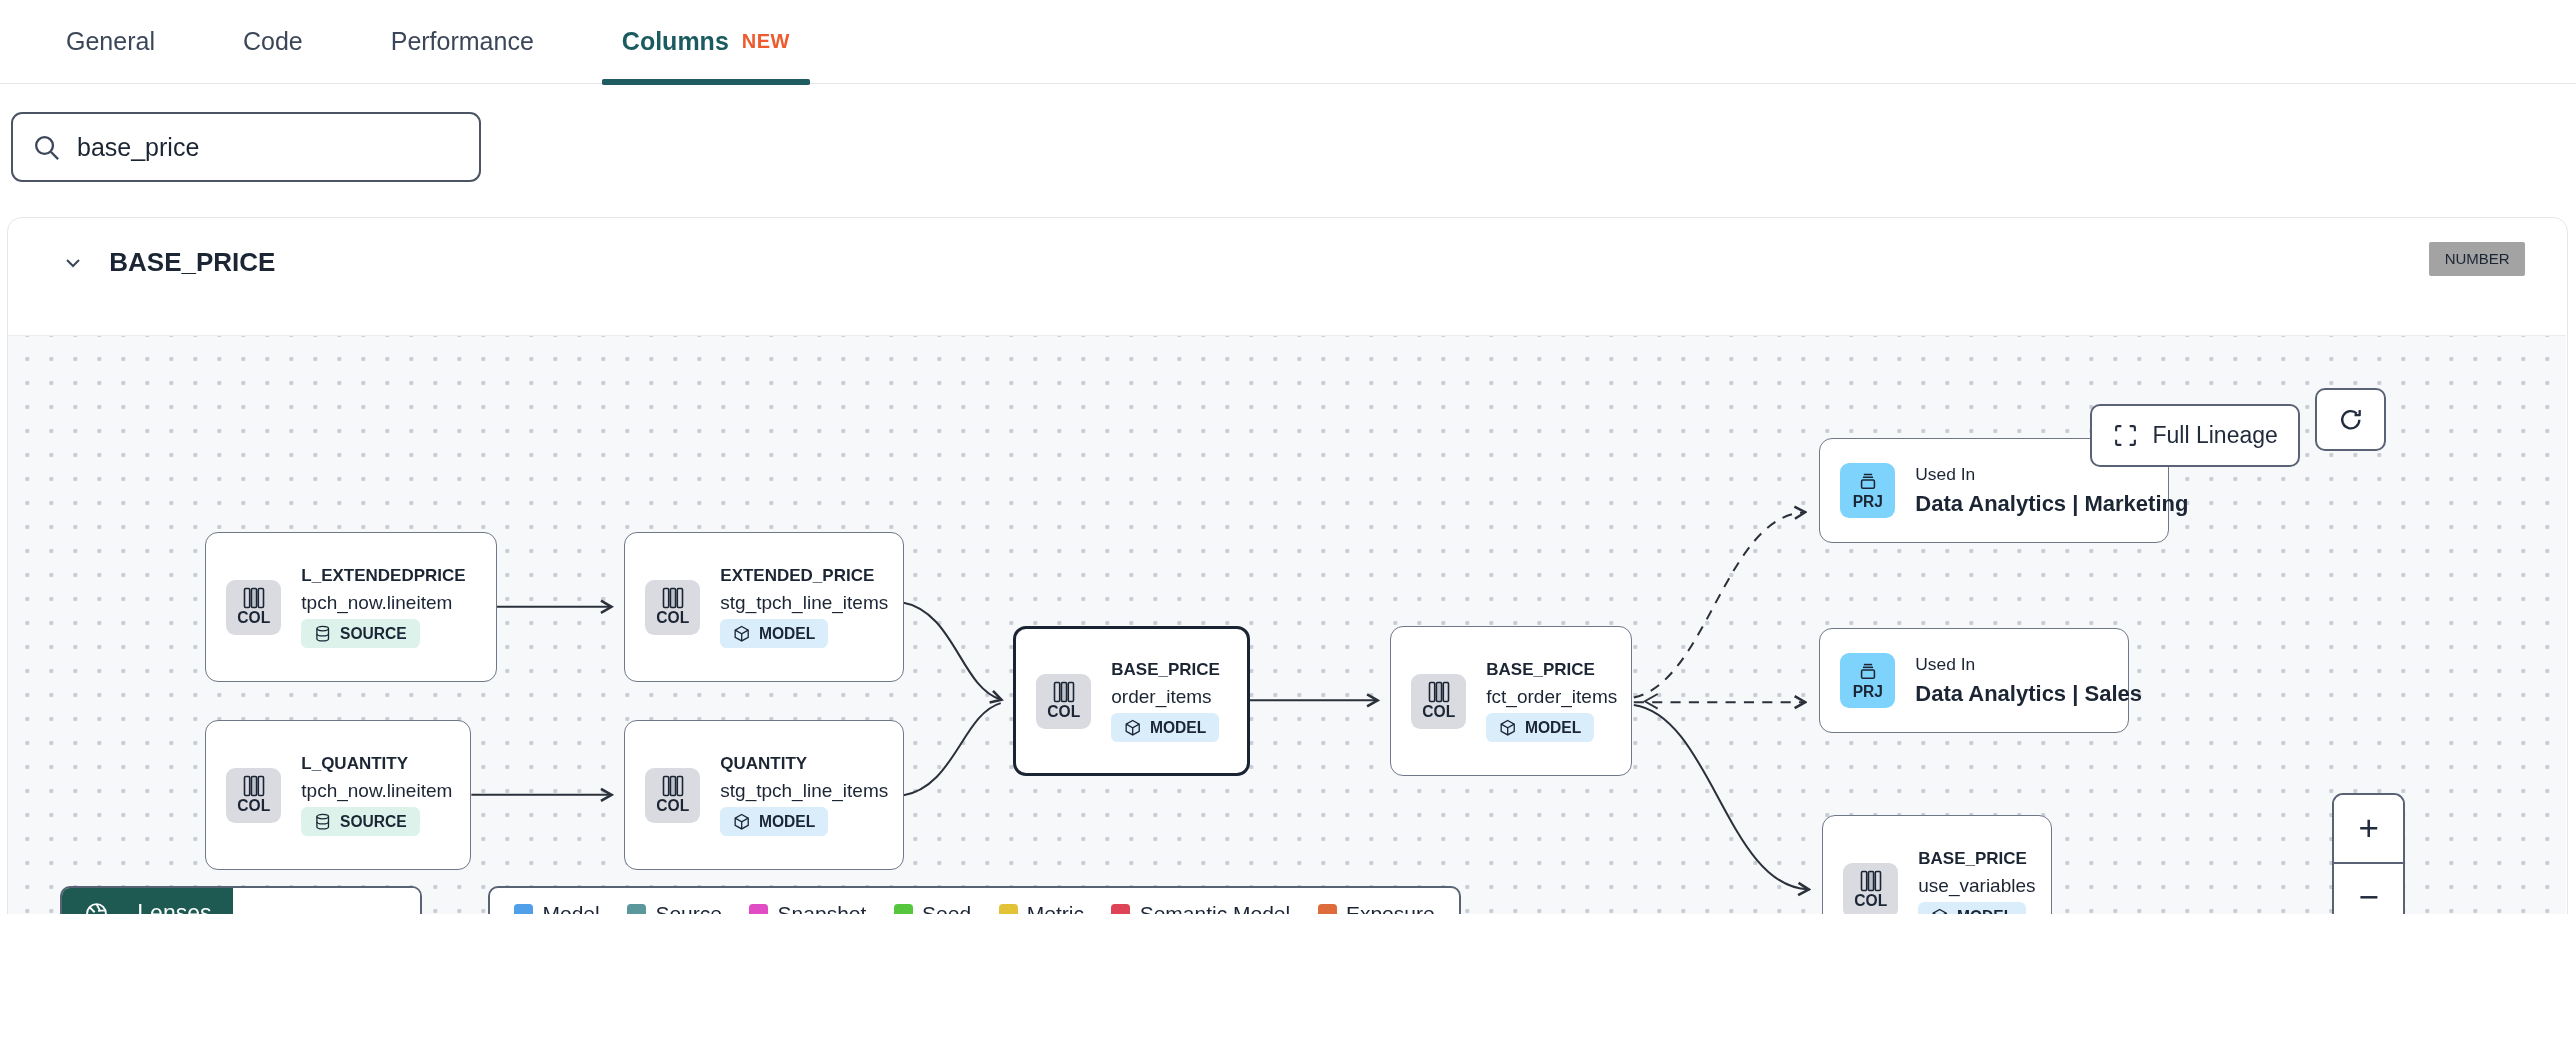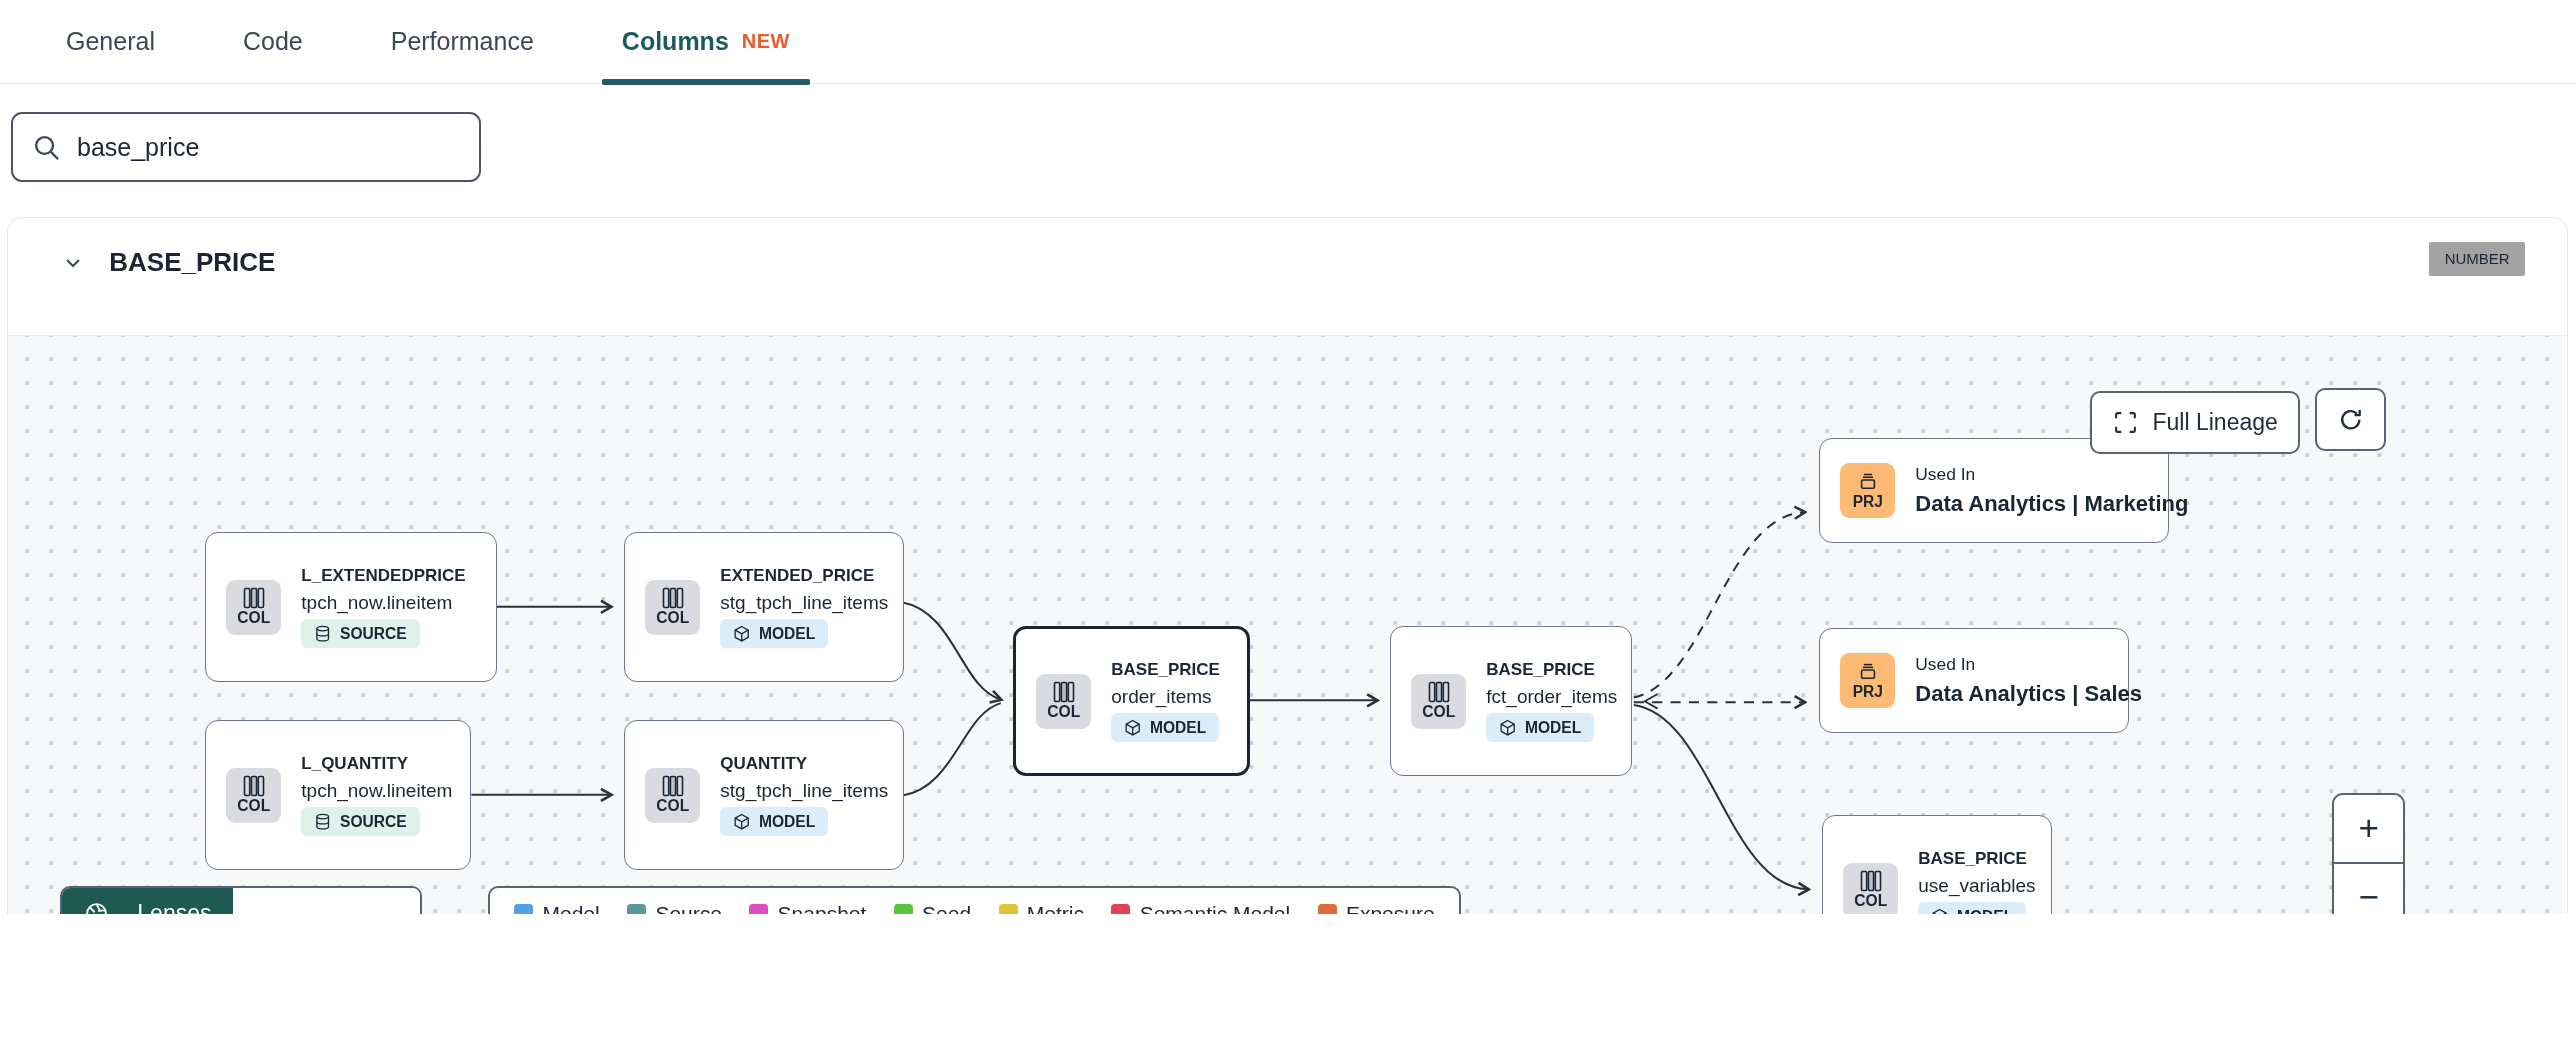--- a/index.html
+++ b/index.html
@@ -37,35 +37,35 @@
   .graph { position:absolute; left:0; top:117px; width:2558px; height:703px;
     background:#F7F8FA; border-top:1.8px solid #EBECEF; border-radius:0 0 13px 13px;
     background-image:radial-gradient(#C9CDD6 2px, transparent 2.4px);
     background-size:24px 24px; background-position:7.3px 11px; overflow:hidden; }
   .edges { position:absolute; left:0; top:0; width:2558px; height:703px; z-index:1; }
   .node { position:absolute; z-index:2; background:#fff; border:1.8px solid #6E7887;
     border-radius:13px; display:flex; align-items:center; gap:20px; padding:0 20px; cursor:pointer; }
   .node.selected { border:3.7px solid #1B2433; }
   .kind-box { flex:none; width:55px; height:55px; border-radius:9.2px; background:#D9DBE1;
     display:flex; flex-direction:column; align-items:center; justify-content:center; gap:0.9px; }
-  .kind-box.prj { background:#fdba74; }
+  .kind-box.prj { background:#7dd3fc; }
   .kind-label { font-size:15.6px; font-weight:600; color:#1B2534; }
   .node-text { display:flex; flex-direction:column; gap:5.5px; white-space:nowrap; }
   .node-title { font-size:17px; font-weight:700; }
   .node-sub { font-size:19px; }
   .node-eyebrow { font-size:17.4px; }
   .prj-title { font-size:22px; }
   .res-badge { align-self:flex-start; display:inline-flex; align-items:center; gap:8.3px;
     border-radius:6.4px; padding:5.5px 13px; font-size:15.6px; font-weight:600; color:#1B2534; }
   .res-badge.source { background:#DCF2EA; }
   .res-badge.model { background:#DAEDFB; }
   
   .ctl { background:#fff; border:2.3px solid #596375; border-radius:10px; color:#222C3D;
     display:flex; align-items:center; justify-content:center; cursor:pointer; }
-  .full-lineage { position:absolute; right:266px; top:55px; width:210px; height:63px;
+  .full-lineage { position:absolute; right:266px; top:68px; width:210px; height:63px;
     gap:14.7px; font-size:23px; z-index:3; }
   .refresh-btn { position:absolute; right:180px; top:52px; width:71px; height:63px; z-index:3; }
   .zoom-ctl { position:absolute; right:161px; bottom:106px; width:73px; height:139px;
     border:2.3px solid #596375; border-radius:11px; background:#fff; z-index:3;
     display:flex; flex-direction:column; overflow:hidden; }
   .zoom-btn { flex:1; display:flex; align-items:center; justify-content:center;
     font-size:35px; color:#222C3D; cursor:pointer; background:#fff; border:none; font-family:inherit; }
   .zoom-btn:first-child { border-bottom:2.3px solid #596375; }
   .lens-group { position:absolute; left:52px; bottom:97px; height:55px; display:flex;
     border:2.3px solid #596375; border-radius:10px; overflow:hidden; background:#fff; z-index:3; }

